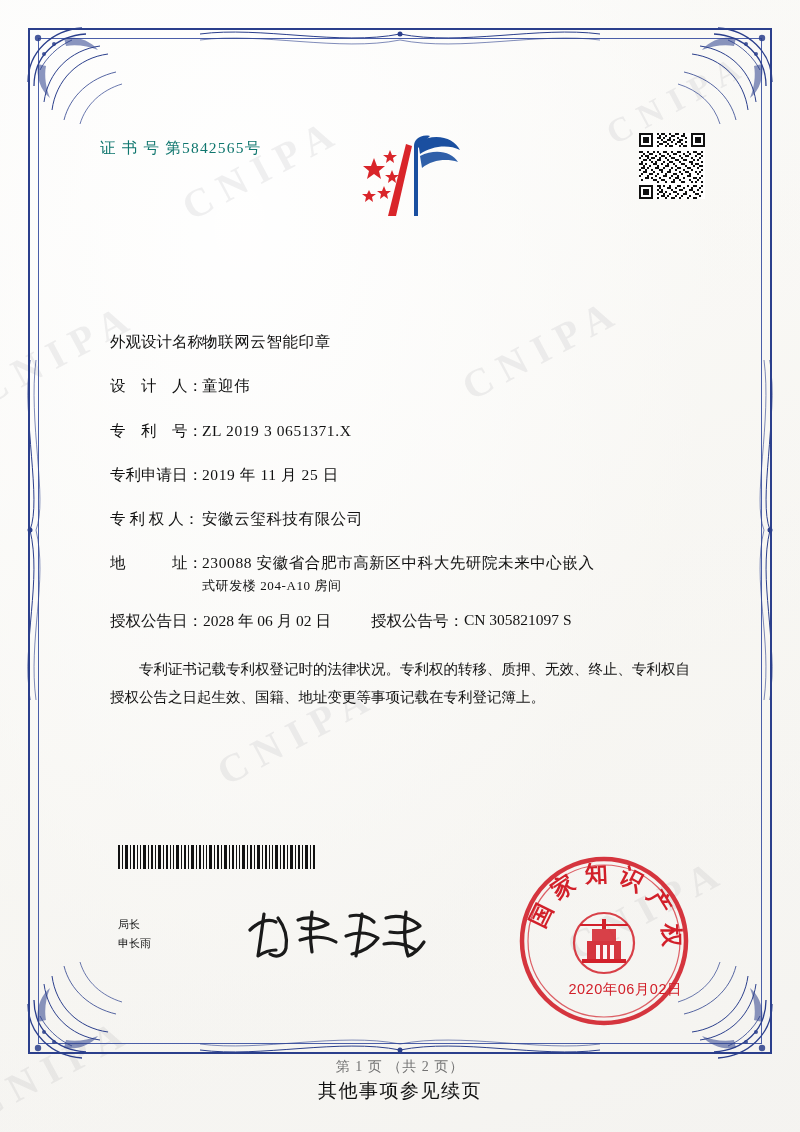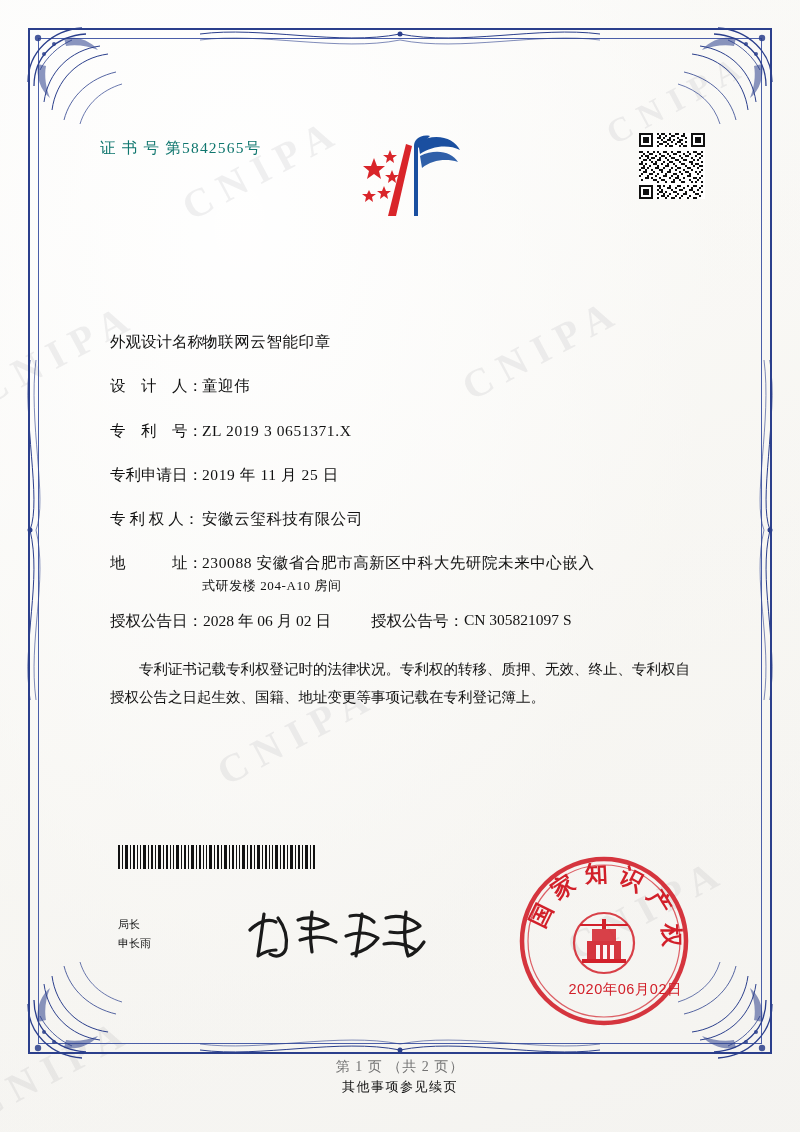--- a/index.html
+++ b/index.html
@@ -246,21 +246,21 @@
     color: #737373;
     letter-spacing: 1px;
     margin-top: 24px;
   }
   .footnote {
     position: absolute;
     left: 0;
     right: 0;
     top: 1078px;
     text-align: center;
-    font-size: 13px;
+    font-size: 19px;
     color: #111;
     letter-spacing: 1.5px;
   }
 </style>
 </head>
 <body>
 
 <div class="page">
   <div class="paper-tint"></div>
 

